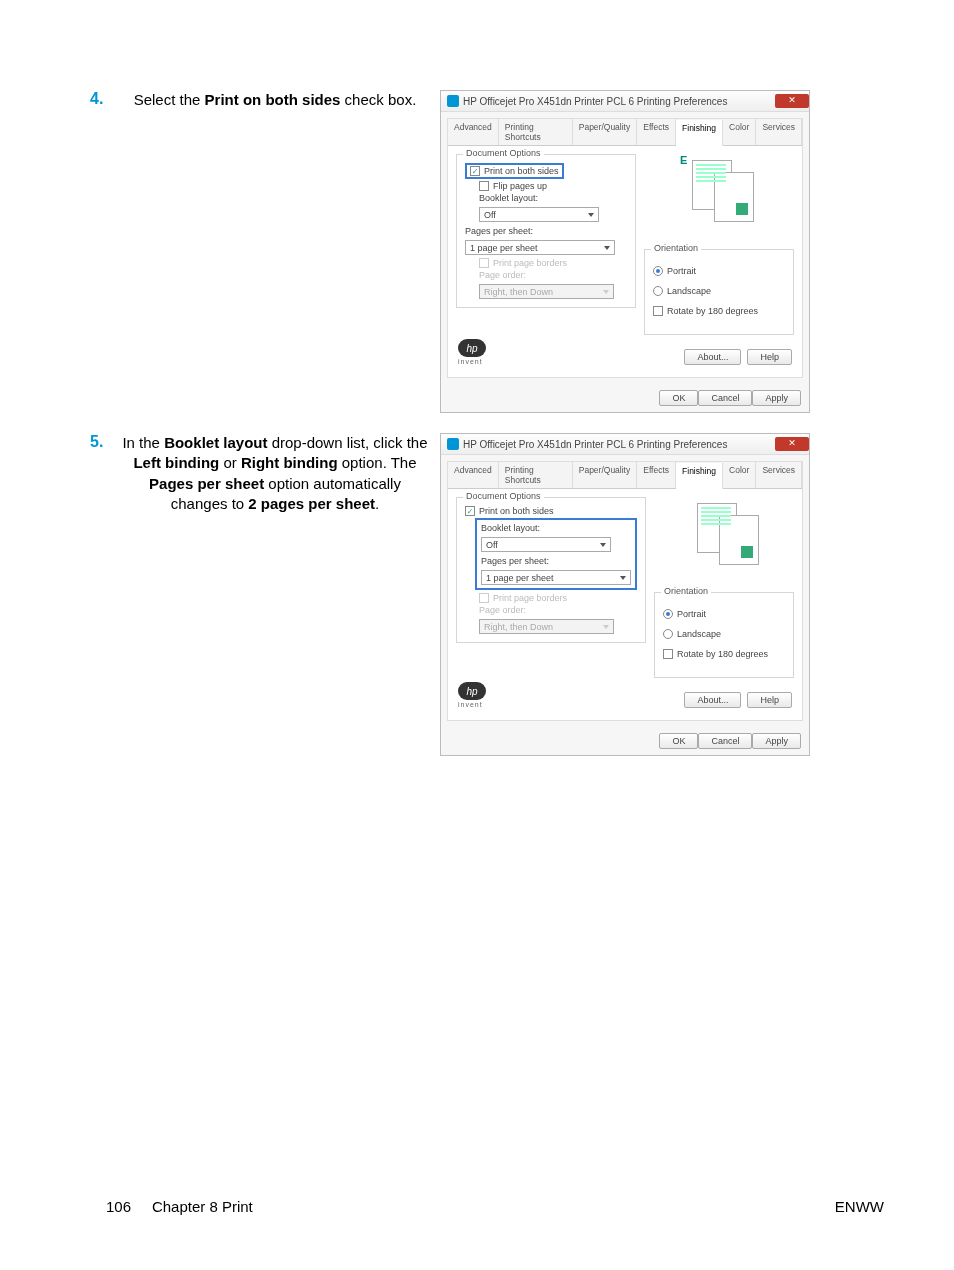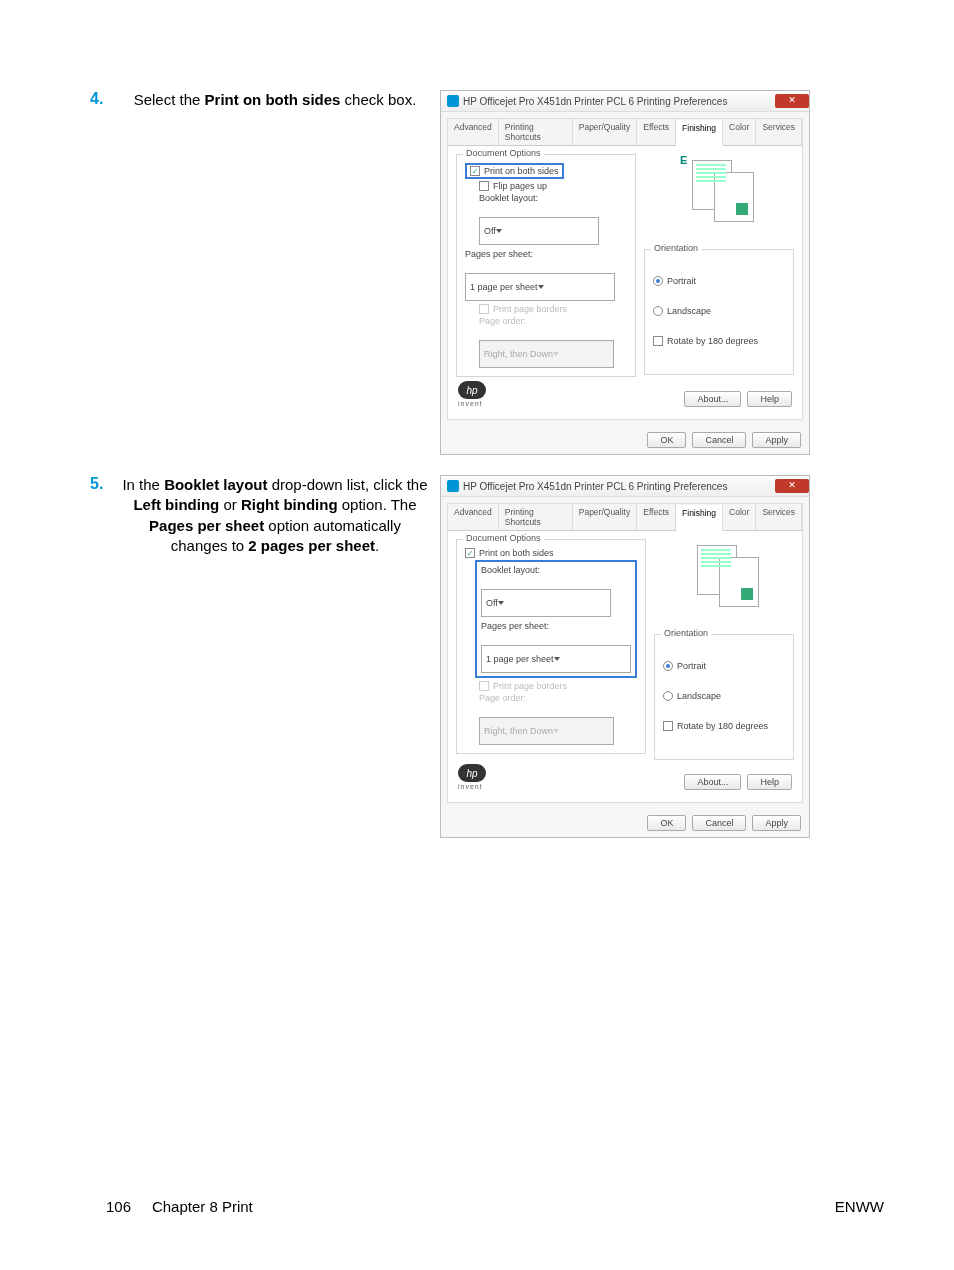--- a/index.html
+++ b/index.html
@@ -120,25 +120,26 @@
   }
   .chk {
     width: 10px; height: 10px; border: 1px solid #888; margin-right: 4px;
     display: inline-flex; align-items: center; justify-content: center;
     font-size: 8px; color: #2a7;
   }
   .chk.checked::after { content: "✓"; }
   .sel {
     border: 1px solid #aaa;
     background: #fff;
-    height: 28px;
+    height: 15px;
     display: flex;
     align-items: center;
     padding: 0 4px;
-    margin-top: 14px;
+    justify-content: space-between;
+    margin-top: 4px;
   }
   .sel .arrow {
     width: 0; height: 0; border-left: 3px solid transparent; border-right: 3px solid transparent; border-top: 4px solid #555;
   }
   .sel.disabled { color: #aaa; background: #f3f3f3; }
   .highlight-print { border: 2px solid #3a7bd5; padding: 1px 3px; display: inline-flex; align-items: center; }
   .highlight-booklet { border: 2px solid #3a7bd5; padding: 3px 4px; margin-top: 2px; }
   .preview {
     width: 70px; height: 65px;
     margin: 0 auto 6px auto;
@@ -149,31 +150,31 @@
     width: 40px; height: 50px;
     border: 1px solid #aaa;
     background: #fff;
   }
   .preview .sheet1 { left: 8px; top: 6px; }
   .preview .sheet2 { left: 30px; top: 18px; }
   .preview .bars { position: absolute; left: 12px; top: 10px; width: 30px; }
   .preview .bars div { height: 2px; background: #9fc; margin-bottom: 2px; }
   .preview .green-sq { position: absolute; right: 6px; bottom: 4px; width: 12px; height: 12px; background: #3a7; }
   .preview .e { position: absolute; left: -4px; top: 0; color: #00897b; font-weight: bold; font-size: 11px; }
-  .orient-row { display: flex; align-items: flex-start; margin: 20px 0; }
+  .orient-row { display: flex; align-items: flex-start; margin: 10px 0; }
   .radio { width: 10px; height: 10px; border-radius: 50%; border: 1px solid #888; margin-right: 4px; display: inline-flex; align-items: center; justify-content: center; }
   .radio.on::after { content: ""; width: 4px; height: 4px; border-radius: 50%; background: #3a7bd5; }
   .btn {
     border: 1px solid #aaa;
     background: linear-gradient(#fff,#e9e9e9);
     padding: 2px 12px;
     font-size: 9px;
     border-radius: 2px;
   }
-  .btn-row-outer { display: flex; justify-content: flex-end; gap: 6px; padding: 6px 8px 6px; }
+  .btn-row-outer { display: flex; justify-content: flex-end; padding: 6px 8px 6px; }
   .hp-logo-row { display: flex; align-items: flex-end; padding: 0 10px 6px 10px; }
   .hp-logo {
     background: #333;
     color: #fff;
     border-radius: 9px;
     width: 28px; height: 18px;
     display: flex; align-items: center; justify-content: center;
     font-style: italic;
     font-size: 10px;
   }

